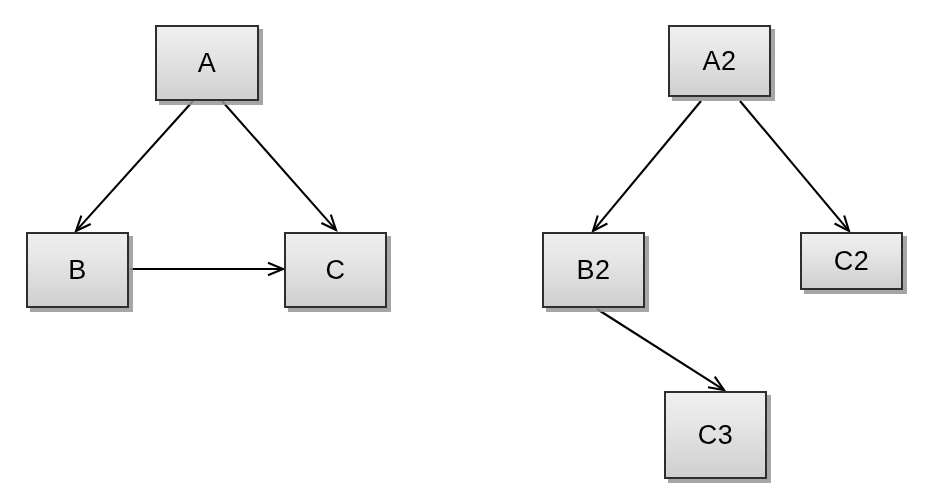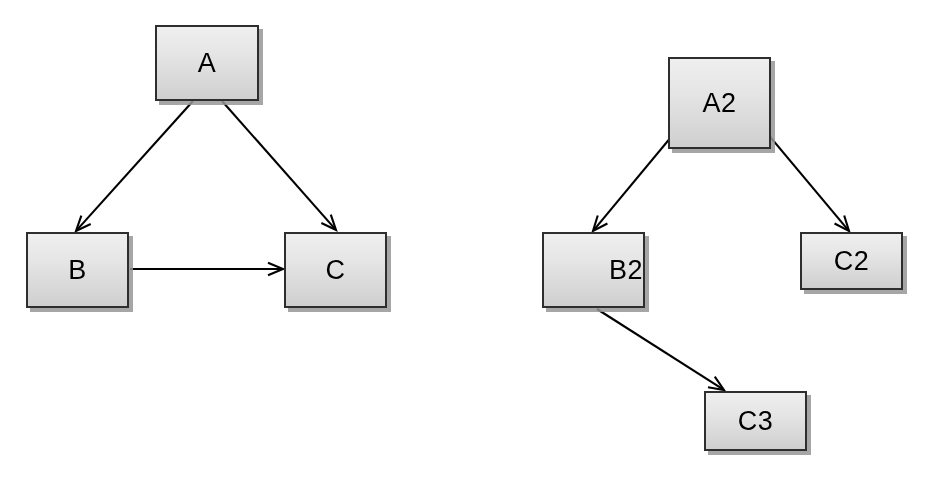--- a/index.html
+++ b/index.html
@@ -82,27 +82,27 @@
   <div id="nodes-layer">
       <div class="node" style="left: 155px; top: 25px; width: 104px; height: 76px;">
         <span class="node-label">A</span>
       </div>
       <div class="node" style="left: 26px; top: 232px; width: 103px; height: 76px;">
         <span class="node-label">B</span>
       </div>
       <div class="node" style="left: 284px; top: 232px; width: 103px; height: 76px;">
         <span class="node-label">C</span>
       </div>
-      <div class="node" style="left: 668px; top: 25px; width: 103px; height: 92px; margin-top: 32px;">
+      <div class="node" style="left: 668px; top: 25px; width: 103px; height: 72px;">
         <span class="node-label">A2</span>
       </div>
-      <div class="node" style="left: 542px; top: 232px; width: 103px; height: 76px; justify-content: flex-end;">
+      <div class="node" style="left: 542px; top: 232px; width: 103px; height: 76px;">
         <span class="node-label">B2</span>
       </div>
       <div class="node" style="left: 800px; top: 232px; width: 103px; height: 58px;">
         <span class="node-label">C2</span>
       </div>
-      <div class="node" style="left: 704px; top: 391px; width: 103px; height: 60px;">
+      <div class="node" style="left: 664px; top: 391px; width: 103px; height: 88px;">
         <span class="node-label">C3</span>
       </div>
     </div>
 
 </div>
 
 </body></html>

